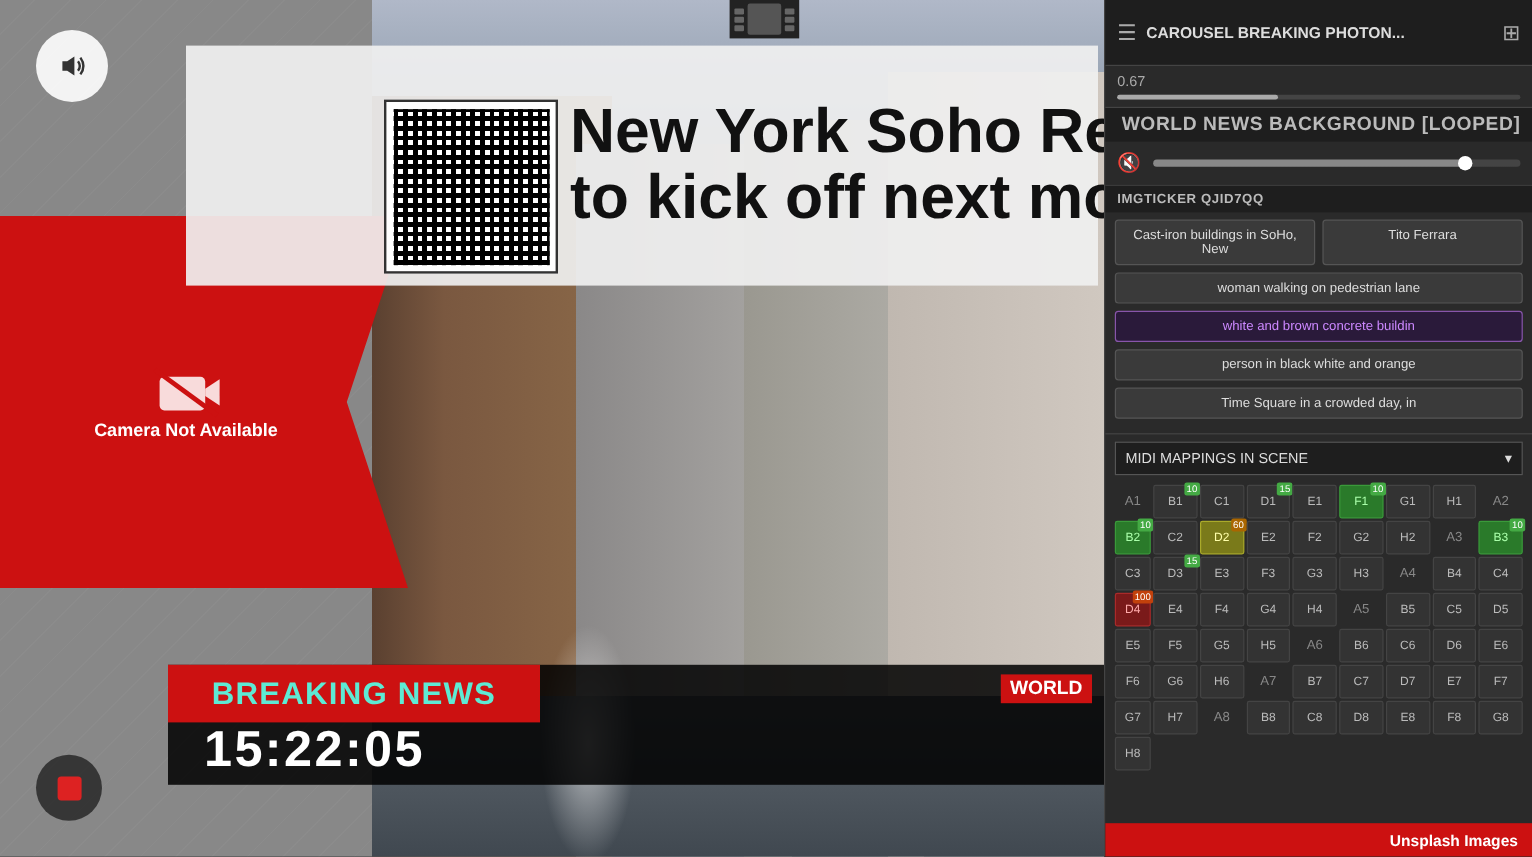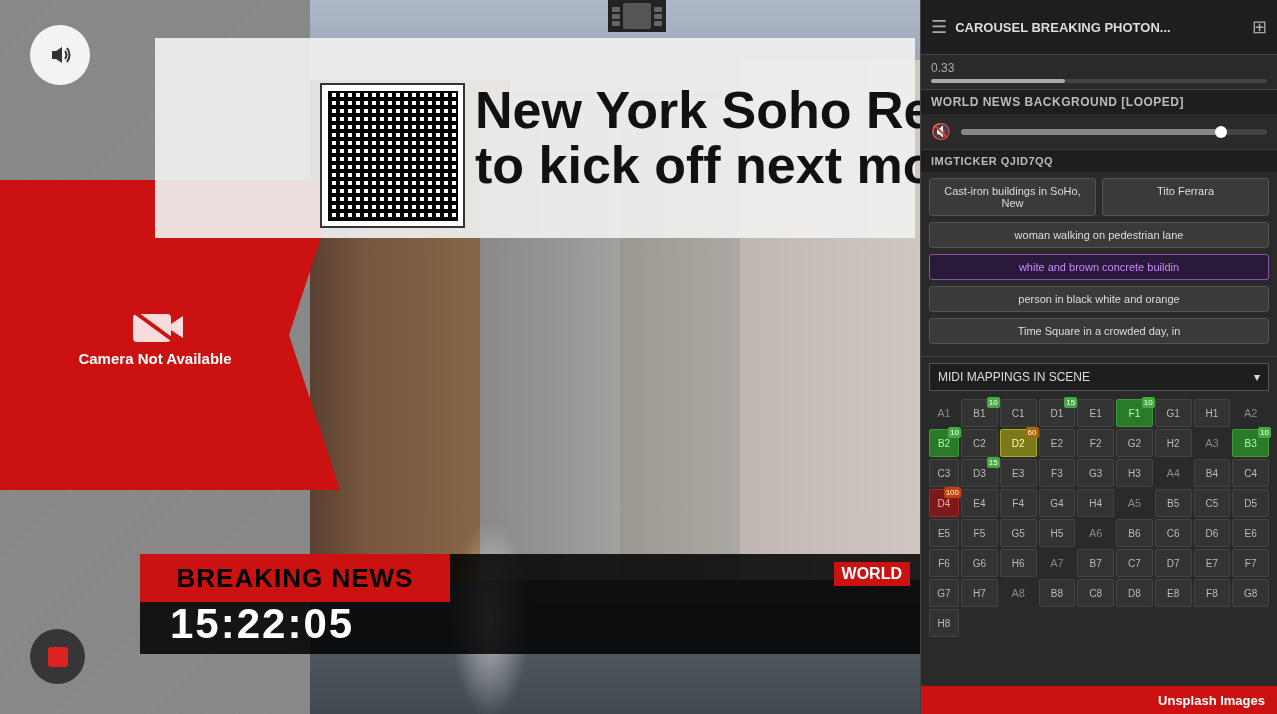--- a/index.html
+++ b/index.html
@@ -151,21 +151,21 @@
       left: 0; top: 0;
       width: 310px;
       height: 48px;
       background: #cc1111;
       display: flex;
       align-items: center;
       justify-content: center;
     }
 
     .breaking-label span {
-      color: #000000;
+      color: #5eead4;
       font-size: 26px;
       font-weight: 900;
       letter-spacing: 1px;
     }
 
     .time-display {
       position: absolute;
       left: 30px; top: 46px;
       color: white;
       font-size: 42px;
@@ -294,24 +294,25 @@
     .progress-time {
       color: #aaa;
       font-size: 12px;
       margin-bottom: 4px;
     }
 
     
     .section-label {
       background: #1e1e1e;
       color: #bbb;
-      font-size: 12px;
+      font-size: 16px;
       padding: 5px 10px;
       font-weight: 600;
       letter-spacing: 0.5px;
+      text-align: right;
     }
 
     .audio-control {
       display: flex;
       align-items: center;
       padding: 8px 10px;
       gap: 10px;
       border-bottom: 1px solid #3a3a3a;
     }
 
@@ -588,21 +589,21 @@
 
 <div class="right-panel">
 
   <div class="panel-header">
     <span class="panel-menu-icon">☰</span>
     <span class="panel-title">CAROUSEL BREAKING PHOTON...</span>
     <span class="panel-grid-icon">⊞</span>
   </div>
 
   <div class="progress-section">
-    <div class="progress-time">0.33</div>
+    <div class="progress-time">0.67</div>
     <div style="height:4px;background:#444;border-radius:2px;position:relative;">
       <div style="width:40%;height:100%;background:#aaa;border-radius:2px;"></div>
     </div>
   </div>
 
   <div class="section-label">WORLD NEWS BACKGROUND [LOOPED]</div>
 
   <div class="audio-control">
     <span class="mute-btn">🔇</span>
     <div class="volume-slider">

